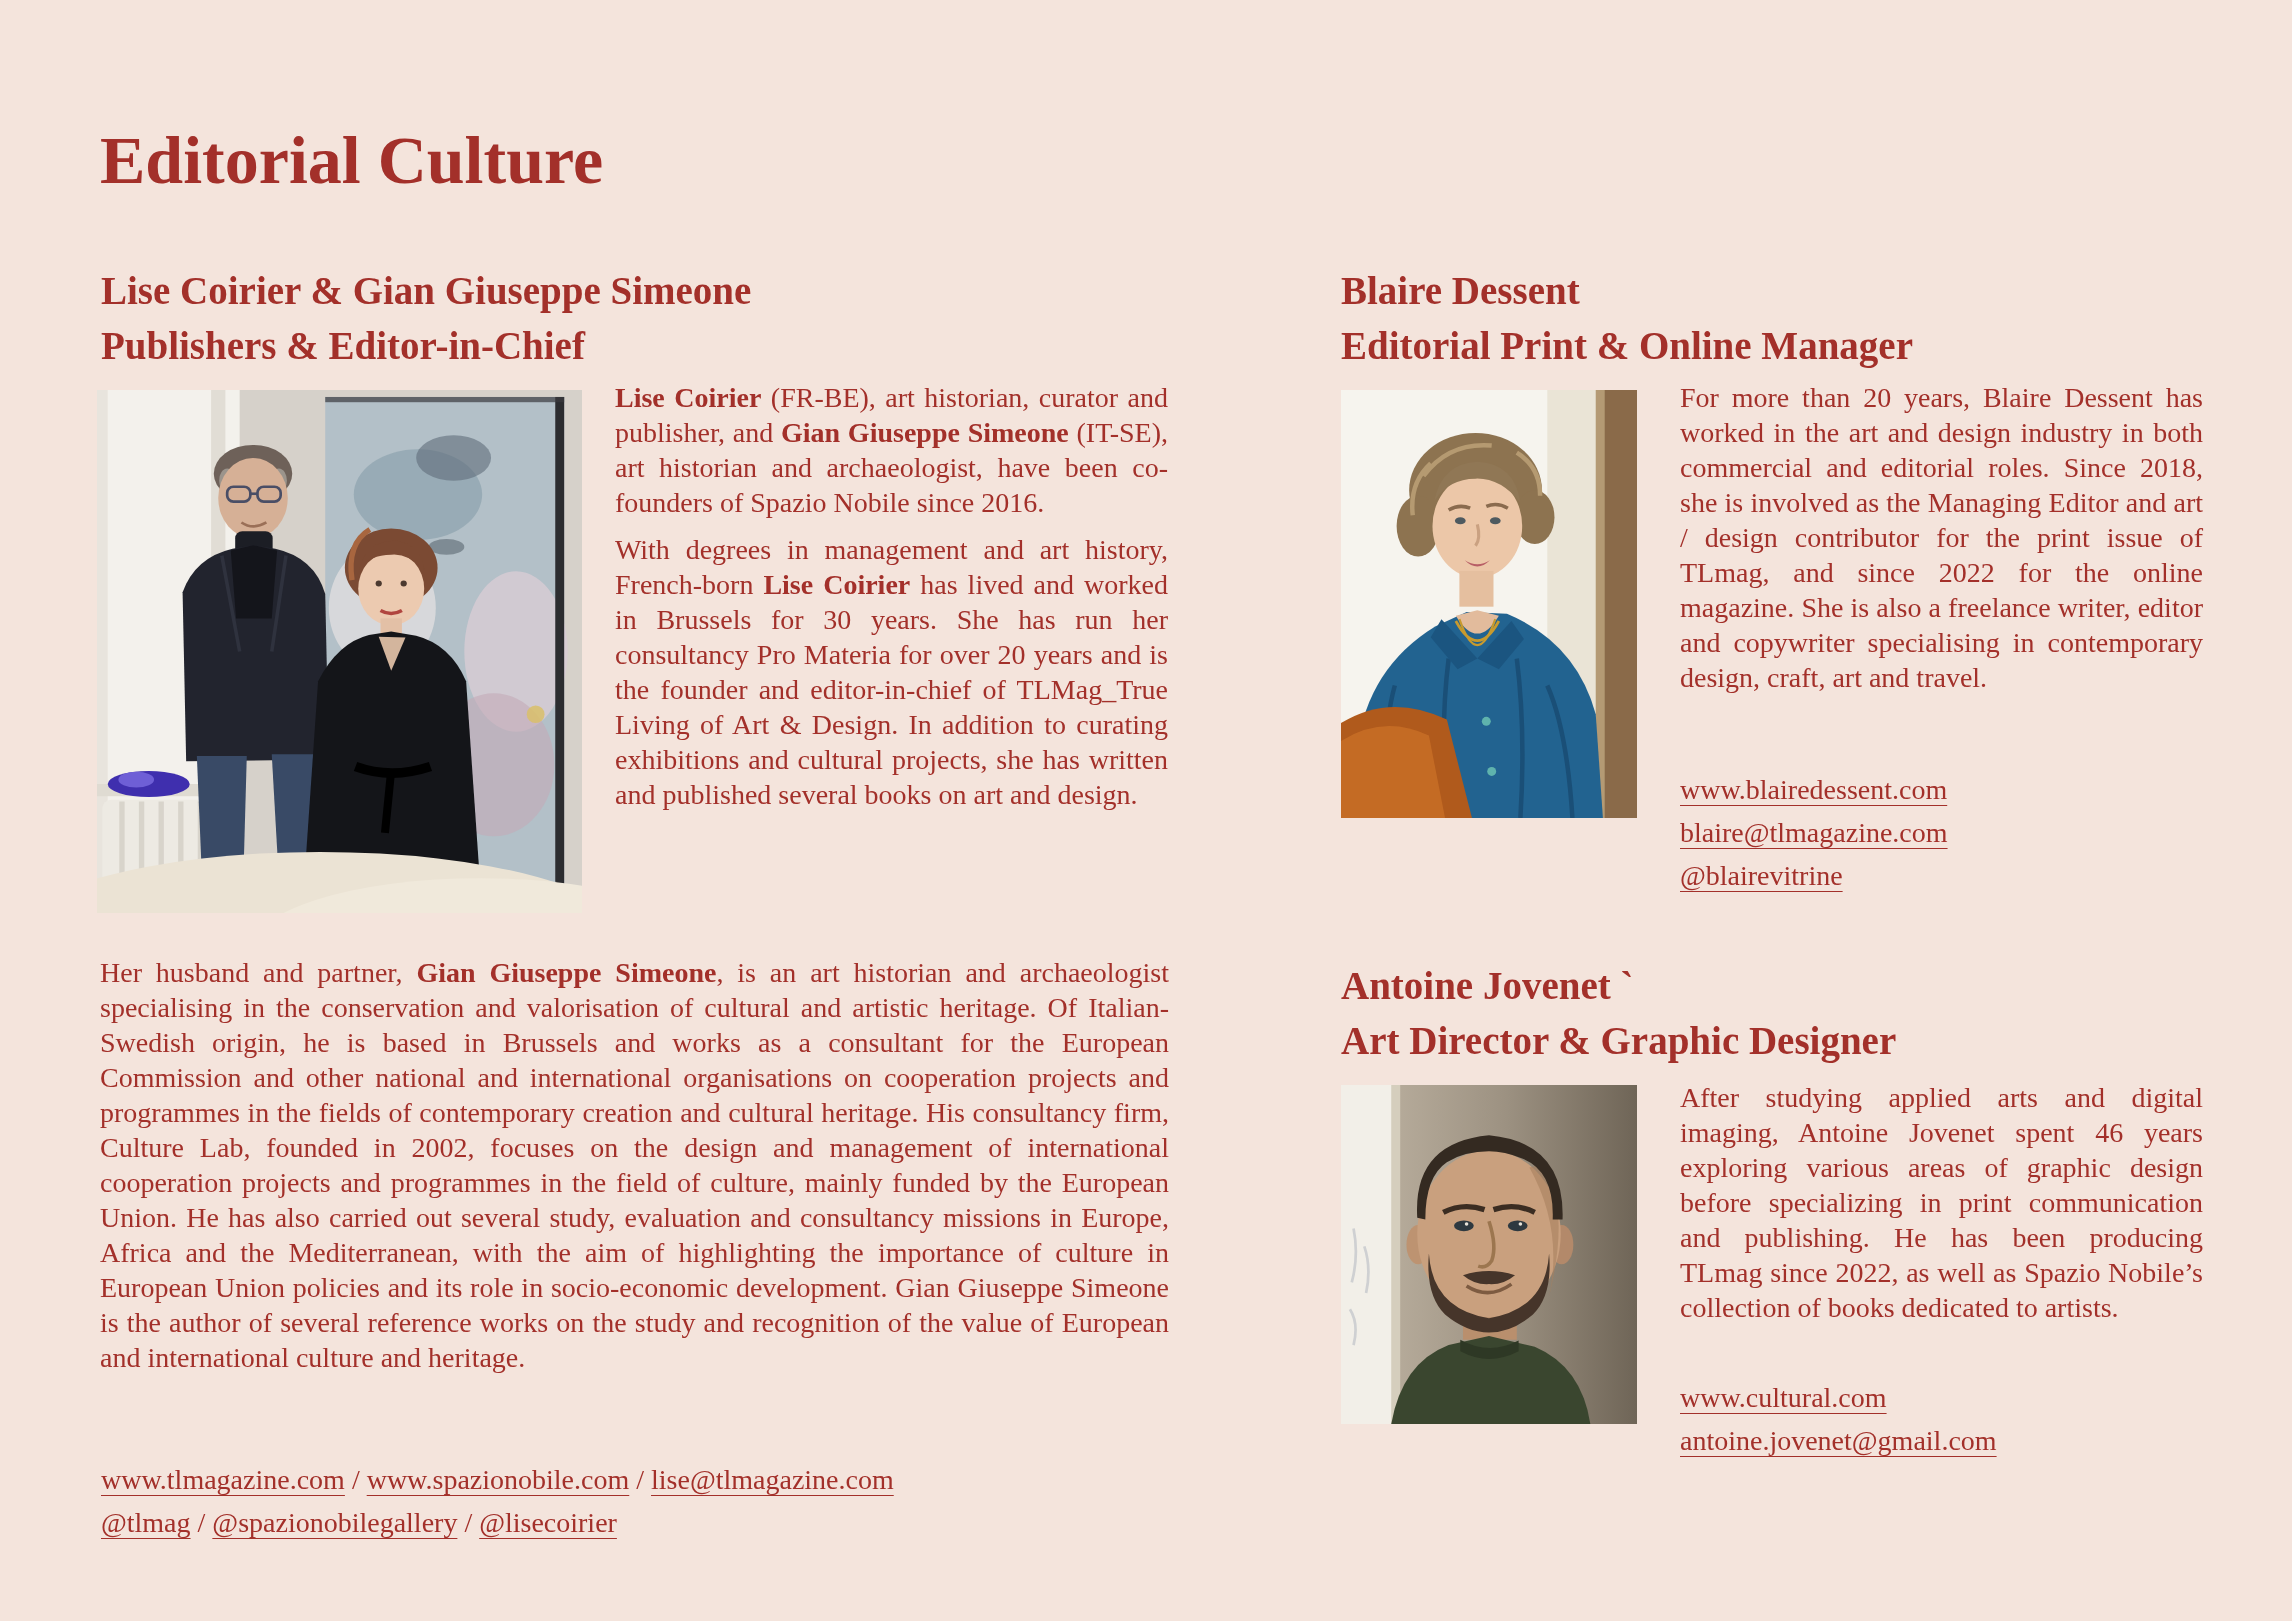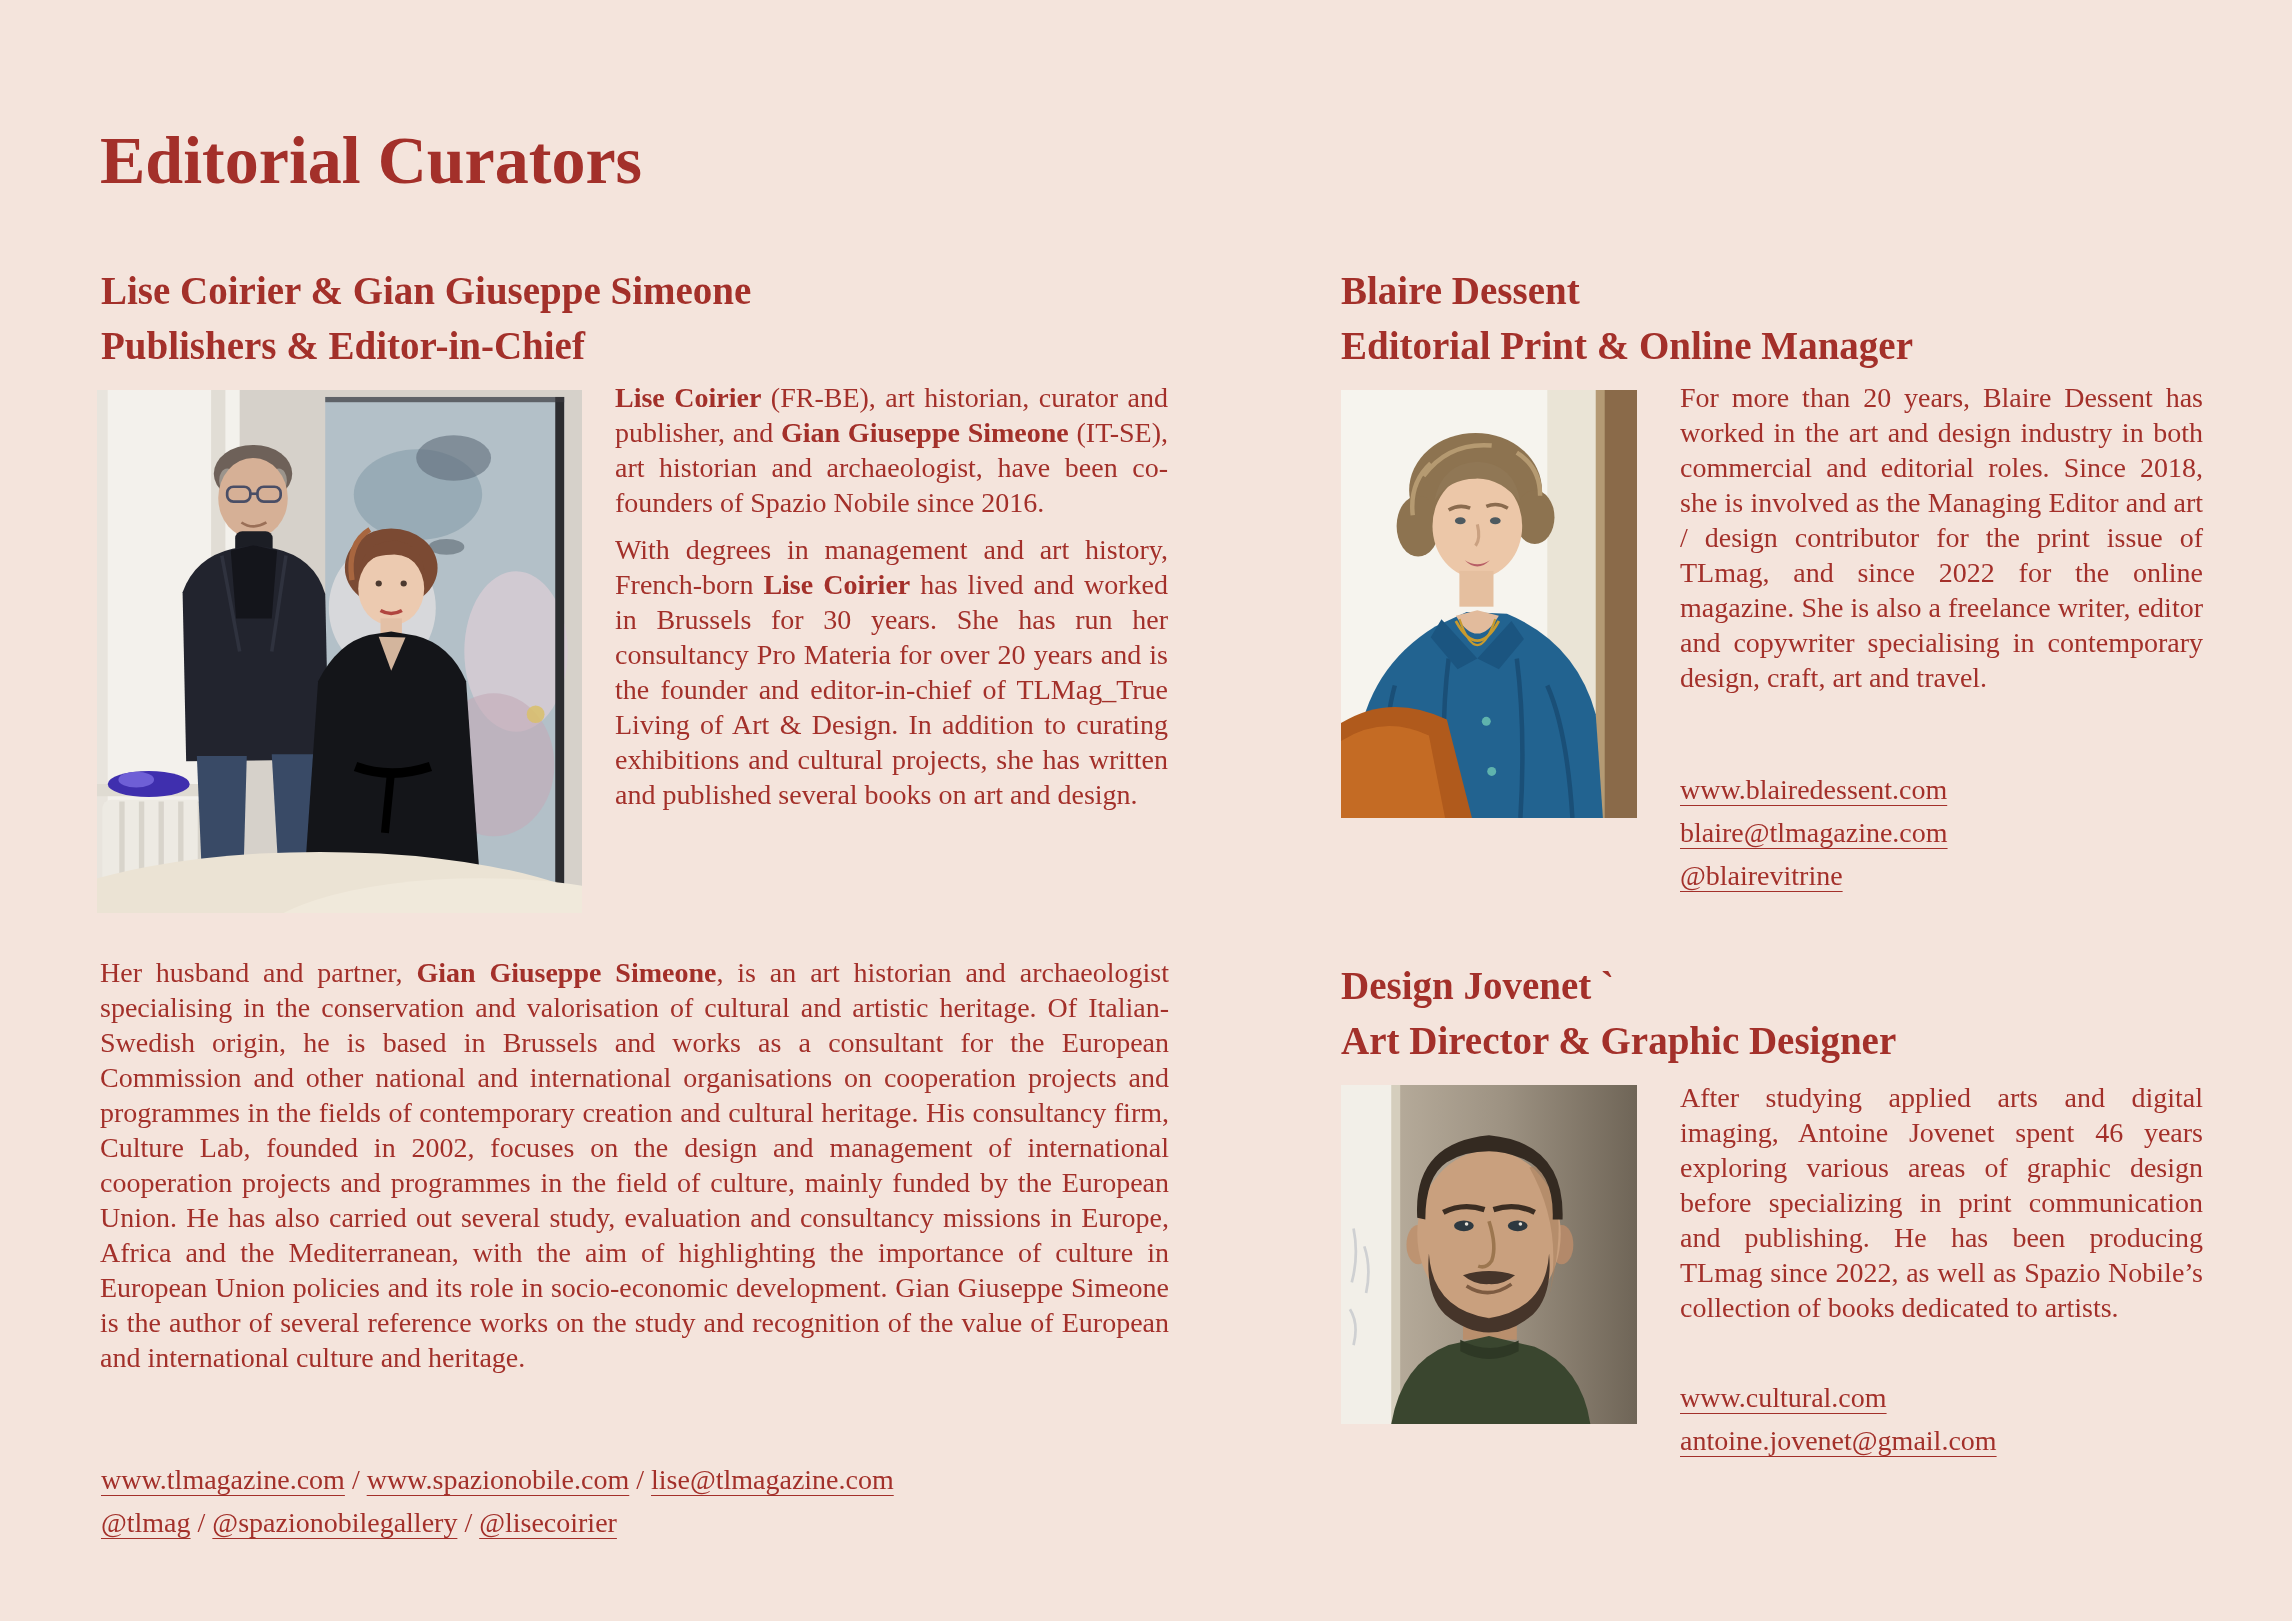--- a/index.html
+++ b/index.html
@@ -56,21 +56,21 @@
     text-underline-offset:6.3px;
     cursor:pointer;
   }
   .sep{ text-decoration:none; }
 </style>
 </head>
 <body>
 
 <div class="page">
 
-  <h1 class="title">Editorial Curators</h1>
+  <h1 class="title">Editorial Culture</h1>
 
   <header class="hdr hdr-lise">
     <div>Lise Coirier &amp; Gian Giuseppe Simeone</div>
     <div>Publishers &amp; Editor-in-Chief</div>
   </header>
 
   <div class="photo photo-lise" title="Lise Coirier and Gian Giuseppe Simeone standing in front of an abstract painting beside a window">
     <svg viewBox="0 0 544 600" preserveAspectRatio="none" aria-hidden="true">
       <rect width="544" height="600" fill="#d6d1ca"></rect>
 
@@ -190,21 +190,21 @@
     <p><span>For more than 20 years, Blaire Dessent has worked in the art and design industry in both commercial and editorial roles. Since 2018, she is involved as the Managing Editor and art / design contributor for the print issue of </span><span class="i">TLmag</span><span>, and since 2022 for the online magazine. She is also a freelance writer, editor and copywriter specialising in contemporary design, craft, art and travel.</span></p>
   </div>
 
   <nav class="links links-blaire">
       <div class="link-line"><a class="link">www.blairedessent.com</a></div>
       <div class="link-line"><a class="link">blaire@tlmagazine.com</a></div>
       <div class="link-line"><a class="link">@blairevitrine</a></div>
     </nav>
 
   <header class="hdr hdr-antoine">
-    <div>Design Jovenet `</div>
+    <div>Antoine Jovenet `</div>
     <div>Art Director &amp; Graphic Designer</div>
   </header>
 
   <div class="photo photo-antoine" title="Antoine Jovenet with short hair and beard in a dark green shirt">
     <svg viewBox="0 0 330 378" preserveAspectRatio="none" aria-hidden="true">
       <defs>
         <linearGradient id="awall" x1="0" y1="0" x2="1" y2="0">
           <stop offset="0" stop-color="#c2b7a6"></stop>
           <stop offset="0.55" stop-color="#9d9282"></stop>
           <stop offset="1" stop-color="#6f6557"></stop>

